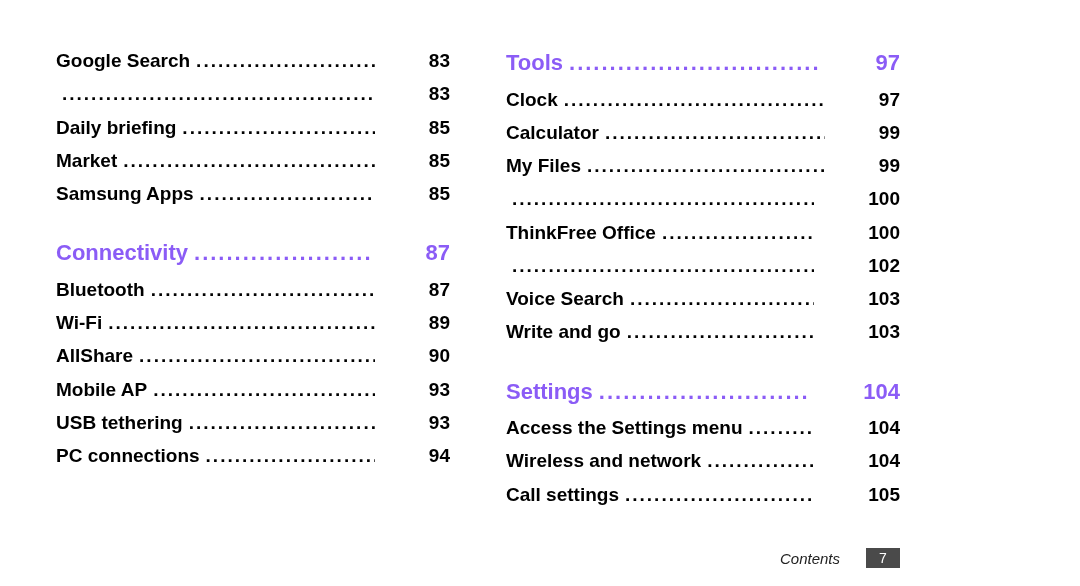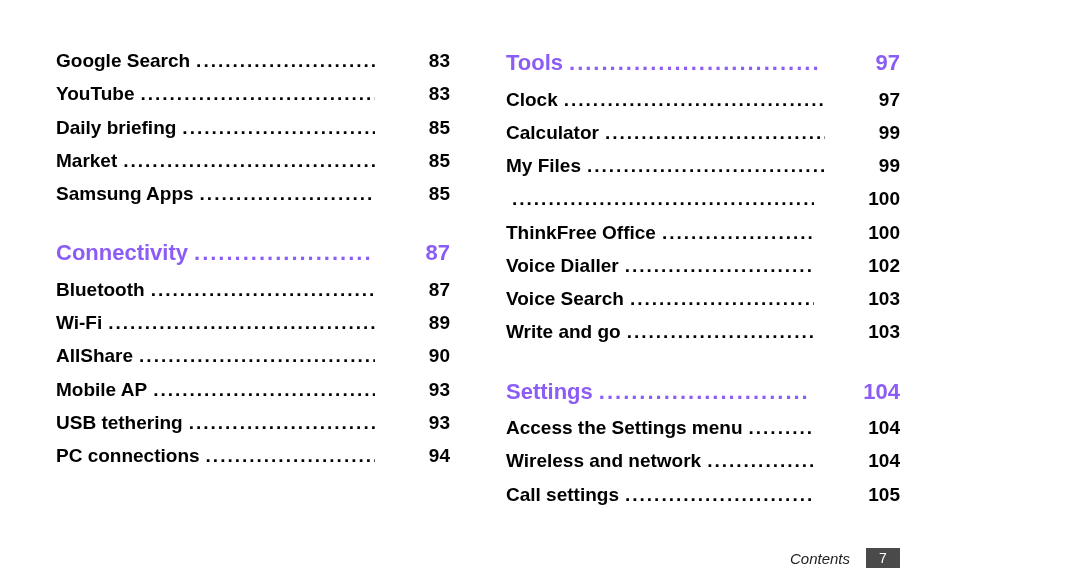--- a/index.html
+++ b/index.html
@@ -62,21 +62,21 @@
     flex: 0 0 auto;
     font-variant-numeric: tabular-nums;
     margin-left: 48px;
   }
   .footer {
     position: absolute;
     right: 56px;
     bottom: 18px;
     display: flex;
     align-items: center;
-    gap: 16px;
+    gap: 26px;
     font-size: 15px;
   }
   .footer .label {
     font-style: italic;
     color: #222;
   }
   .footer .badge {
     display: inline-block;
     min-width: 22px;
     padding: 2px 6px;
@@ -94,21 +94,20 @@
   <div class="columns">
 
     <div class="col">
 
       <div class="toc-line">
         <span class="label">Google Search</span>
         <span class="dots"></span>
         <span class="page-num">83</span>
       </div>
       <div class="toc-line">
-        <span class="label">YouTube</span>
         <span class="dots"></span>
         <span class="page-num">83</span>
       </div>
       <div class="toc-line">
         <span class="label">Daily briefing</span>
         <span class="dots"></span>
         <span class="page-num">85</span>
       </div>
       <div class="toc-line">
         <span class="label">Market</span>
@@ -185,21 +184,20 @@
       <div class="toc-line">
         <span class="dots"></span>
         <span class="page-num">100</span>
       </div>
       <div class="toc-line">
         <span class="label">ThinkFree Office</span>
         <span class="dots"></span>
         <span class="page-num">100</span>
       </div>
       <div class="toc-line">
-        <span class="label">Voice Dialler</span>
         <span class="dots"></span>
         <span class="page-num">102</span>
       </div>
       <div class="toc-line">
         <span class="label">Voice Search</span>
         <span class="dots"></span>
         <span class="page-num">103</span>
       </div>
       <div class="toc-line">
         <span class="label">Write and go</span>

